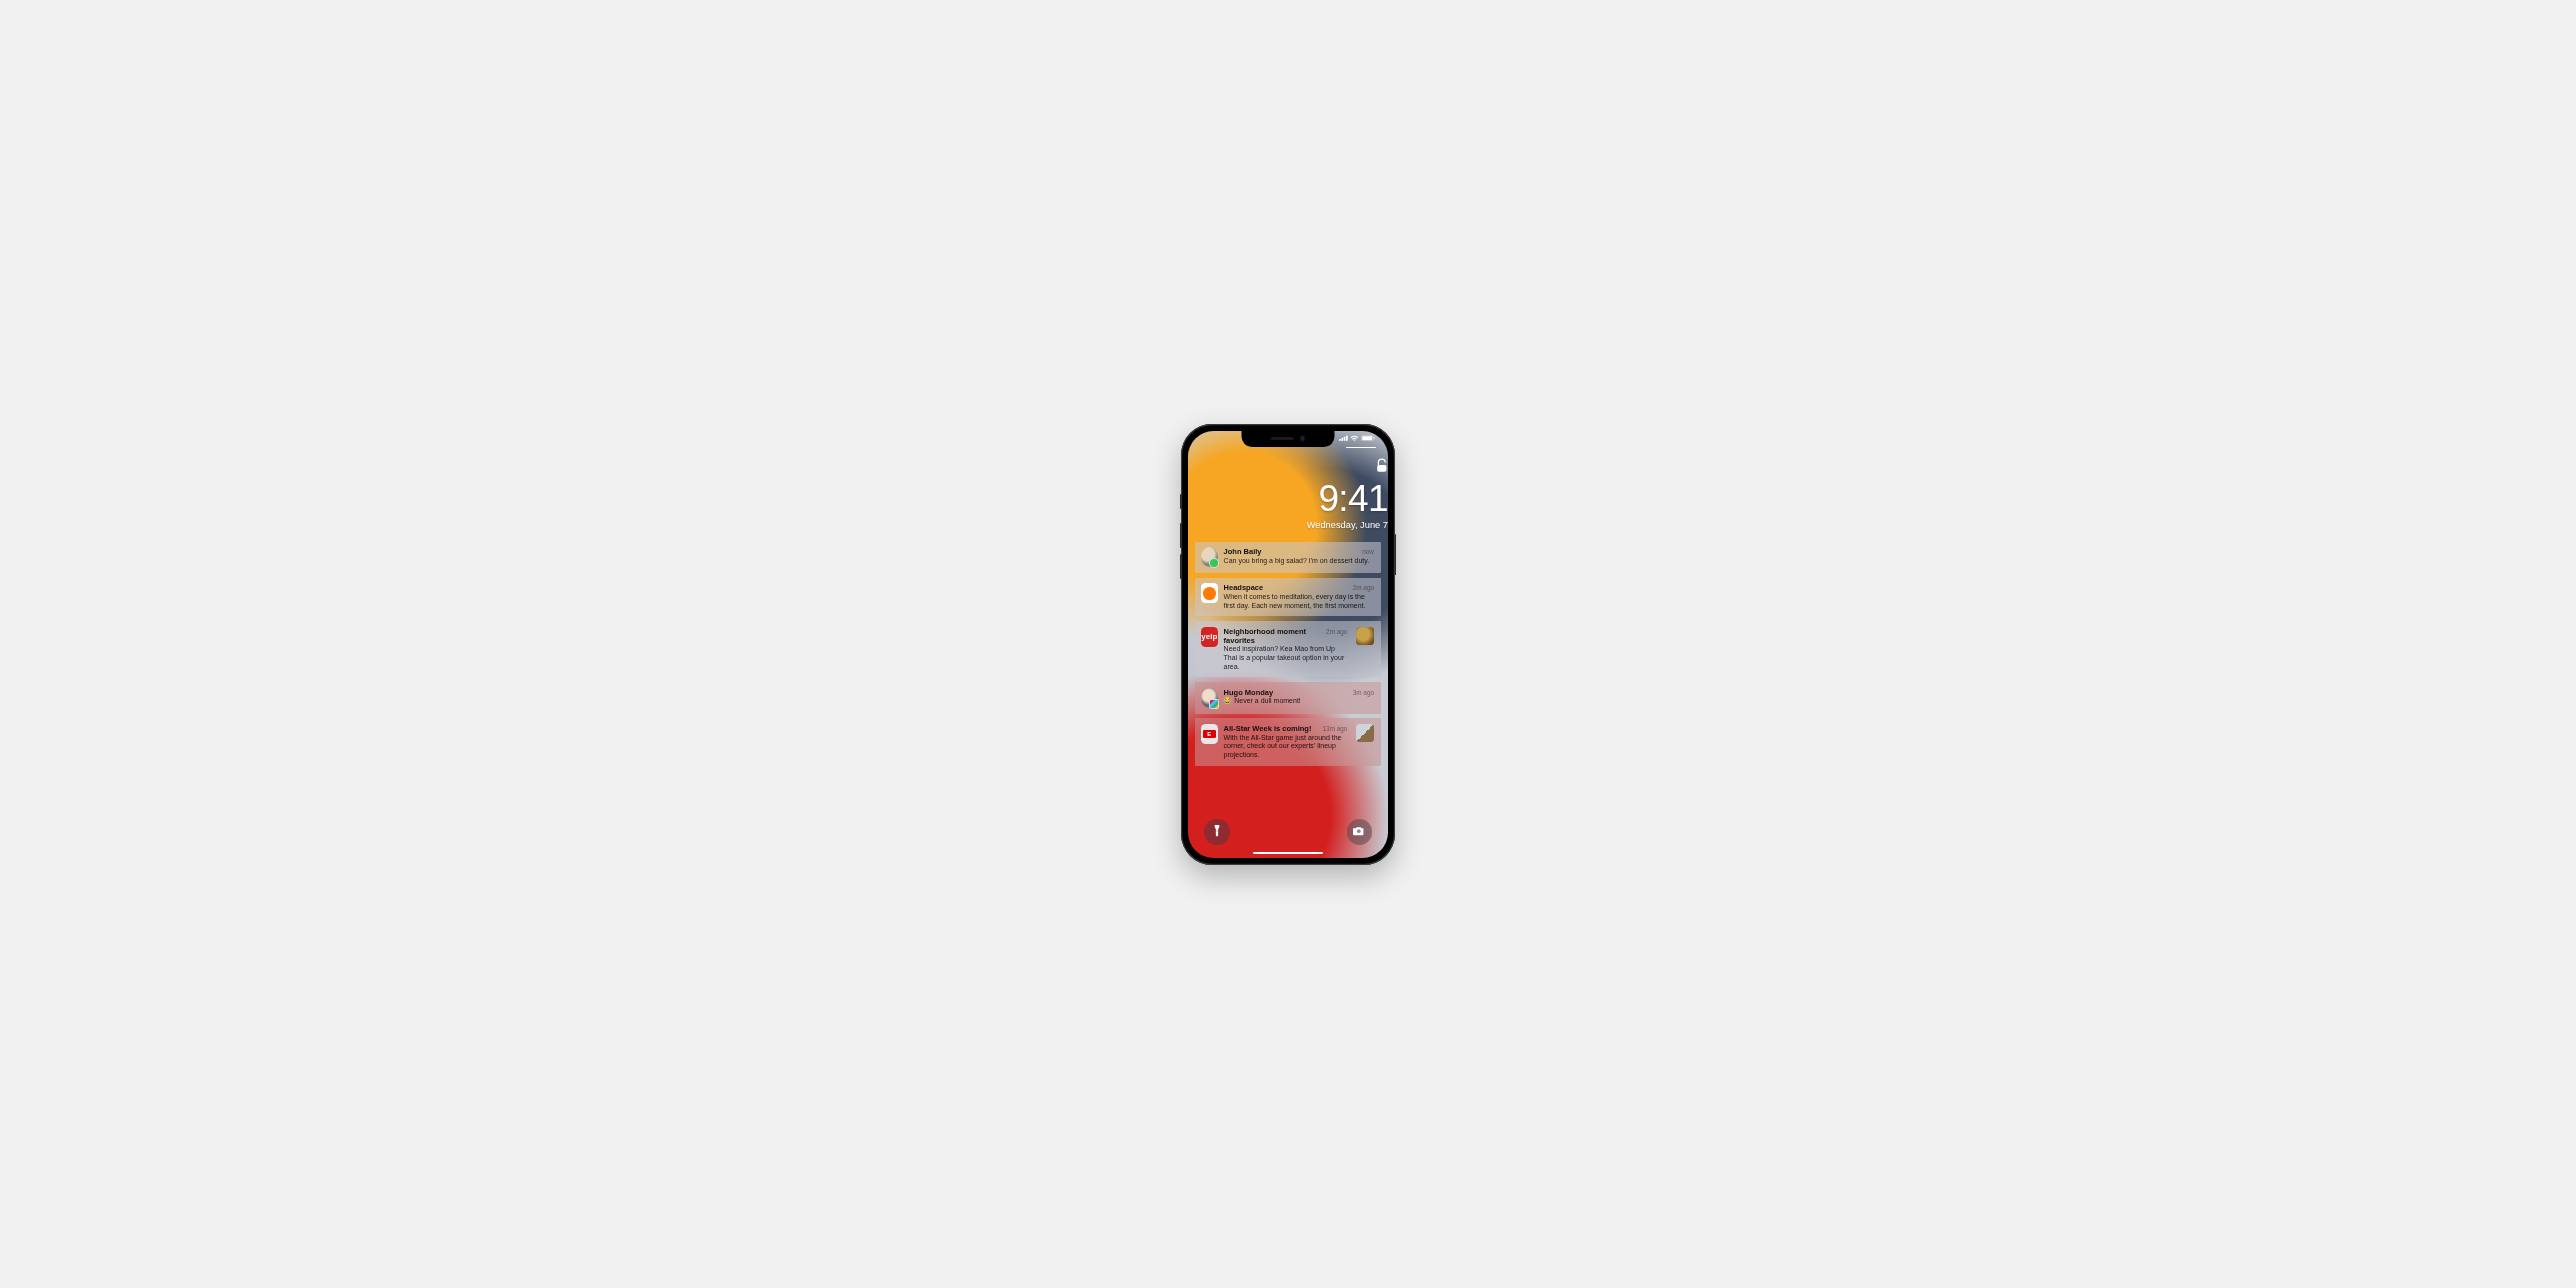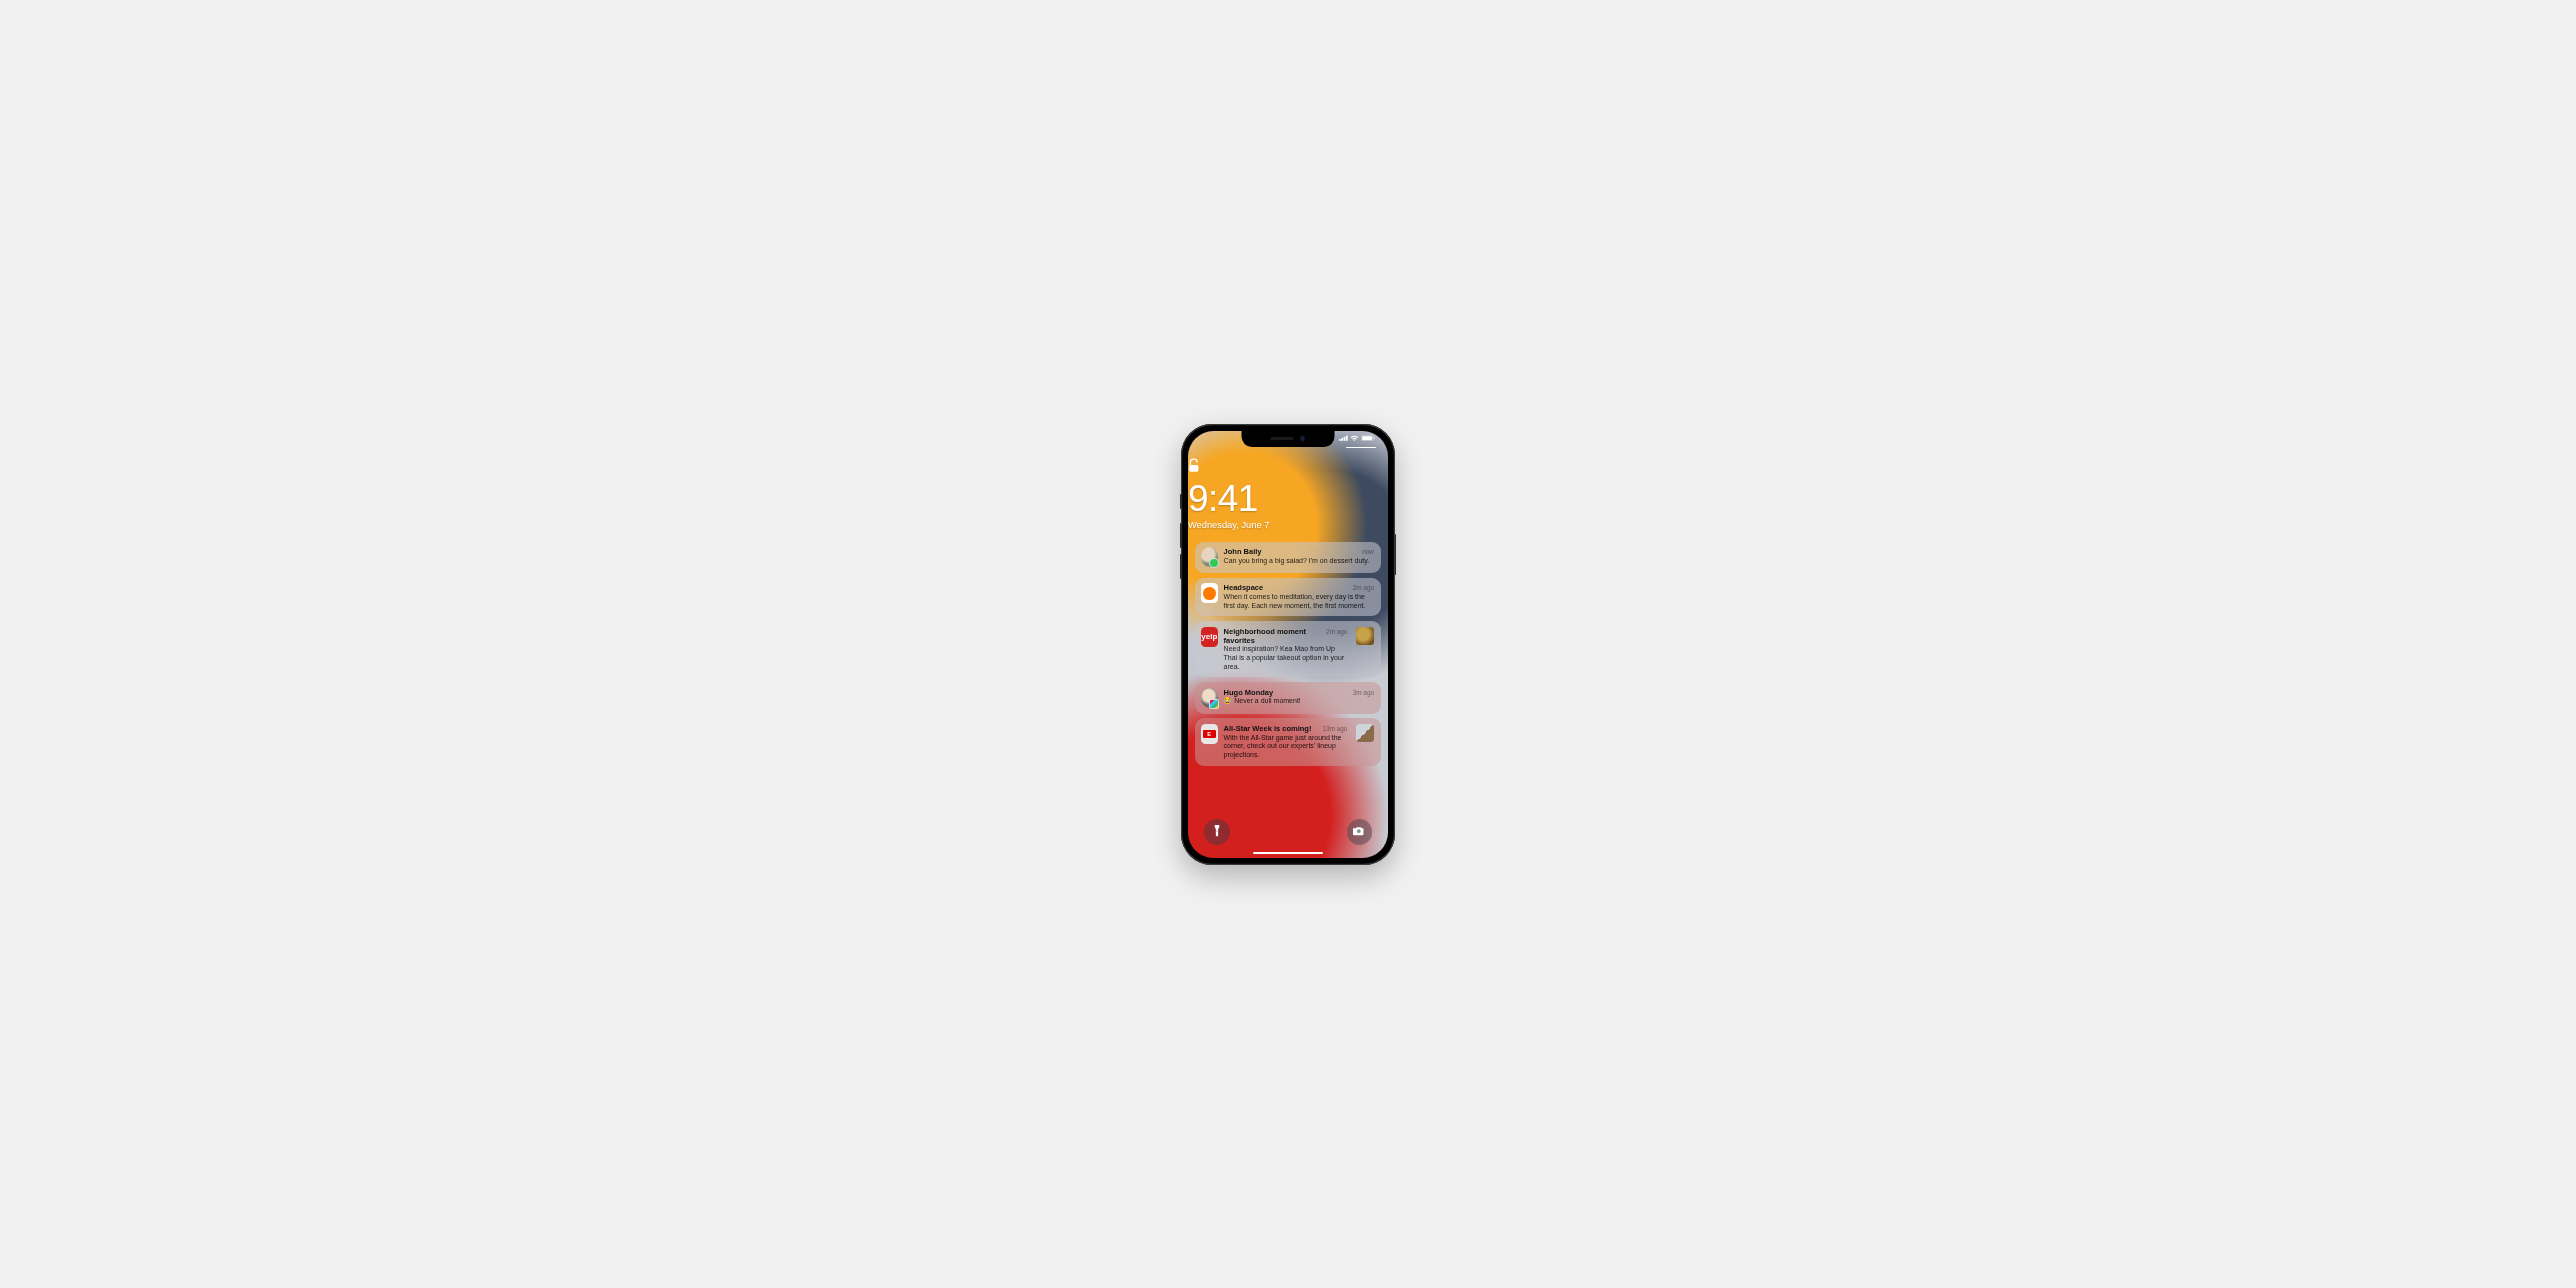--- a/index.html
+++ b/index.html
@@ -79,21 +79,21 @@
   }
   .status-bar svg { display:block; }
 
   
   .lock-area {
     position: absolute;
     top: 27px;
     left: 0; right: 0;
     display: flex;
     flex-direction: column;
-    align-items: flex-start;
+    align-items: flex-end;
     color: #fff;
     text-shadow: 0 0.6px 1.7px rgba(0,0,0,0.25);
     z-index: 5;
   }
   .lock-area .time {
     font-size: 37px;
     font-weight: 300;
     letter-spacing: -0.6px;
     line-height: 1;
     margin-top: 5.8px;
@@ -112,21 +112,21 @@
     right: 7px;
     display: flex;
     flex-direction: column;
     gap: 4.6px;
     z-index: 5;
   }
   .notif {
     backdrop-filter: blur(11.6px);
     -webkit-backdrop-filter: blur(11.6px);
     background: rgba(200,200,210,0.55);
-    border-radius: 9px;
+    border-radius: 1px;
     padding: 5.8px 7px 5.8px 5.8px;
     display: flex;
     align-items: flex-start;
     gap: 5.8px;
     color: #111;
   }
   .notif.reddish { background: rgba(200,150,150,0.55); }
   .notif .app-icon {
     width: 17px; height: 20px; border-radius: 4.6px; flex-shrink: 0;
     display:flex; align-items:center; justify-content:center;

